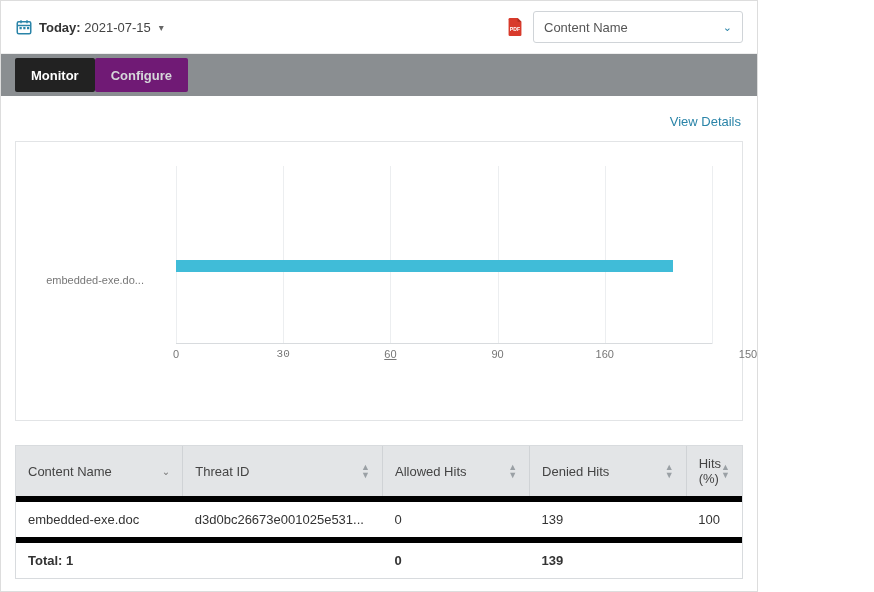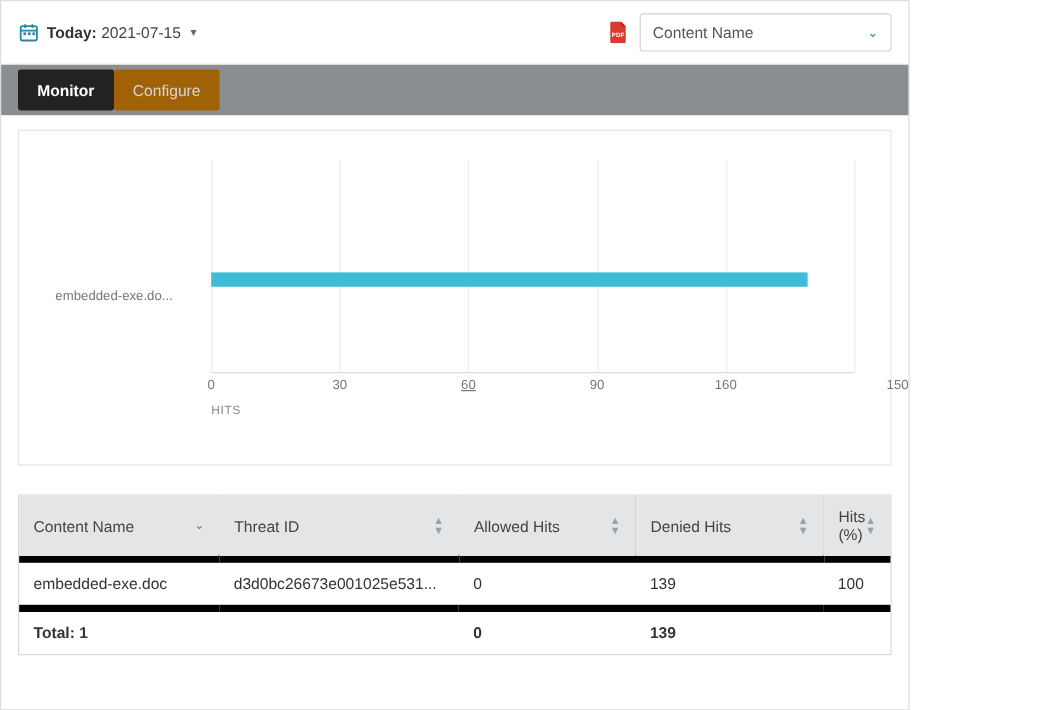--- a/index.html
+++ b/index.html
@@ -41,21 +41,21 @@
     background:#8a8e91; color:#fff;
     padding:0 14px; height:42px;
   }
   .headerbar h1 { font-size:22px; font-weight:400; }
   .tabs { display:flex; height:34px; align-items:stretch; }
   .tab {
     display:flex; align-items:center; padding:12px 16px;
     font-size:13px; cursor:pointer; border-radius:2px;
   }
   .tab.active { background:#222; color:#fff; font-weight:600; }
-  .tab.inactive { background:#a16207; color:#d5d8da; }
+  .tab.inactive { background:#701a75; color:#d5d8da;font-weight:bold; }
   
   .content { padding:12px 14px 14px 14px; }
   .viewdetails {
     display:flex; justify-content:flex-end; margin:6px 2px 12px 0;
   }
   .viewdetails a { color:#2a84a8; text-decoration:none; font-size:13px; cursor:pointer; }
   
   .chart-panel {
     border:1px solid #e2e4e6; height:280px; padding:24px 20px 10px 20px;
     position:relative;
@@ -147,44 +147,46 @@
   </div>
 
   <div class="headerbar">
     <div class="tabs">
       <div class="tab active">Monitor</div>
       <div class="tab inactive">Configure</div>
     </div>
   </div>
 
   <div class="content">
+    <div class="viewdetails">
+      <a>View Details</a>
+    </div>
 
     <div class="chart-panel">
       <div class="chart-ylabel row0">embedded-exe.do...</div>
       <div class="chart-area" id="chart-area">
         <div class="gridlines" id="gridlines">
             <div class="gridline" style="left: 0%;"></div>
             <div class="gridline" style="left: 20%;"></div>
             <div class="gridline" style="left: 40%;"></div>
             <div class="gridline" style="left: 60%;"></div>
             <div class="gridline" style="left: 80%;"></div>
             <div class="gridline" style="left: 100%;"></div>
           </div>
         <div class="bar" id="bar0" style="left: 0px; width: 92.6667%; background: rgb(64, 188, 216);"></div>
         <div class="axis-baseline"></div>
         <div class="ticks" id="ticks">
             <div class="tick" style="left: 0%;">0</div>
-            <div class="tick" style="left: 20%;">30</div>
+            <div class="tick" style="left: 20%; font-family: Liberation Mono, monospace;">30</div>
             <div class="tick" style="left: 40%; text-decoration: underline;">60</div>
             <div class="tick" style="left: 60%;">90</div>
             <div class="tick" style="left: 80%;">160</div>
             <div class="tick" style="left: 100%; margin-left: 36px;">150</div>
           </div>
       </div>
-      <div class="axis-title">HITS</div>
     </div>
 
     <div class="table-wrap">
       <table>
         <thead>
           <tr>
             <th style="width:170px">
               <div class="th-inner">
                 <span>Content Name</span>
                 <span class="th-actions">

